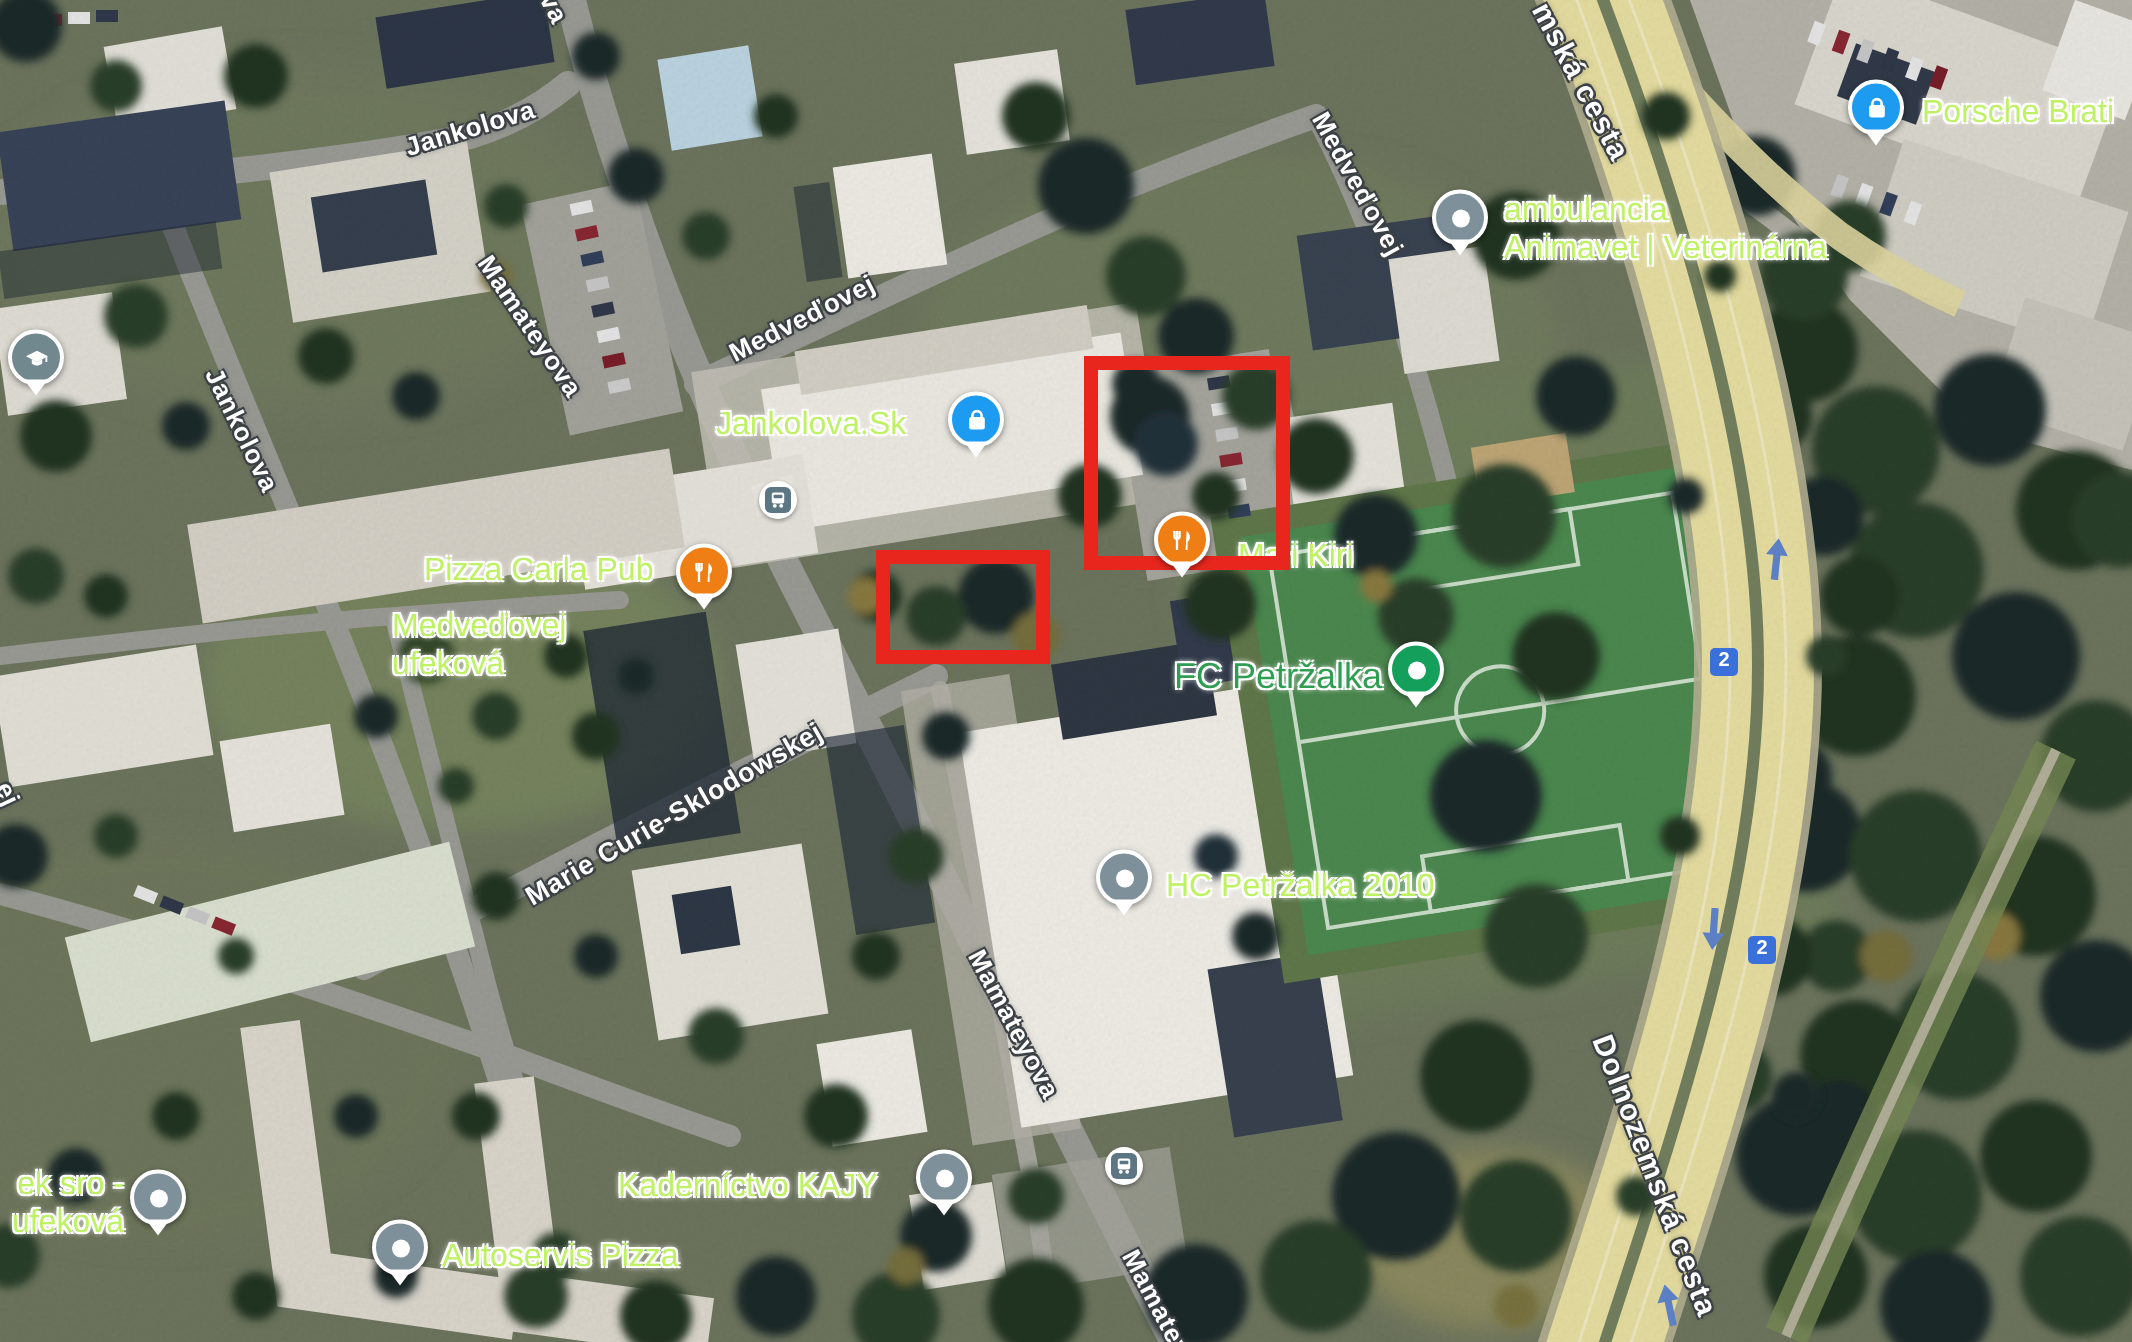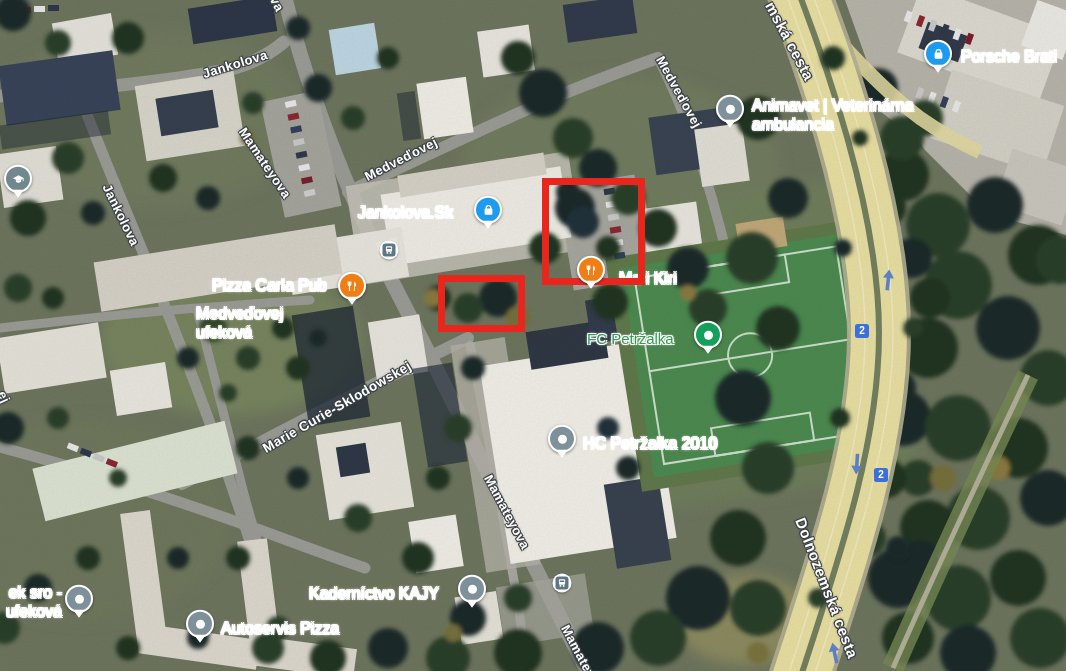--- a/index.html
+++ b/index.html
@@ -9,25 +9,25 @@
 
   
   .street{position:absolute;z-index:20;color:#fff;font-size:13px;font-weight:600;
     letter-spacing:.4px;white-space:nowrap;pointer-events:none;
     transform:translate(-50%,-50%) rotate(var(--rot,0deg));
     text-shadow:1px 1px 0 #3b4045,-1px -1px 0 #3b4045,1px -1px 0 #3b4045,
                 -1px 1px 0 #3b4045,0 0 3px #3b4045;}
   .street.big{font-size:15px;letter-spacing:.6px;}
 
   
-  .poi{position:absolute;z-index:30;color:#ffffff;font-size:16px;font-weight:500;
+  .poi{position:absolute;z-index:30;color:#bef264;font-size:16px;font-weight:500;
     line-height:19px;white-space:nowrap;
     text-shadow:1px 1px 0 #fff,-1px -1px 0 #fff,1px -1px 0 #fff,-1px 1px 0 #fff,
                 0 0 3px #fff,0 0 3px #fff;}
-  .poi.green{font-size:15px;}
+  .poi.green{font-size:18px;}
   .poi.right{text-align:right;width:100px;}
 
   
   .pin{position:absolute;z-index:50;width:24px;height:24px;border-radius:50%;
     border:2.5px solid #fff;box-sizing:content-box;background:#7e909a;
     transform:translate(-50%,-58%);display:flex;align-items:center;justify-content:center;
     box-shadow:0 1px 3px rgba(0,0,0,.45);}
   .pin::after{content:'';position:absolute;left:50%;top:100%;
     transform:translate(-50%,-1px);width:0;height:0;
     border:6px solid transparent;border-top:8px solid #fff;border-bottom:none;}
@@ -366,22 +366,22 @@
   <div class="street" style="left:584px;top:662px;--rot:62deg">Mamateyova</div>
   <div class="street big" style="left:827px;top:588px;--rot:69deg">Dolnozemská cesta</div>
   <div class="street big" style="left:790px;top:41px;--rot:62deg">mská cesta</div>
   <div class="street" style="left:277px;top:4px;--rot:62deg">va</div>
   <div class="street" style="left:4px;top:397px;--rot:65deg">ej</div>
 
   <div class="poi" style="left:358px;top:203px">Jankolova.Sk</div>
   <div class="poi" style="left:212px;top:276px">Pizza Carla Pub</div>
   <div class="poi" style="left:619px;top:269px">Ma i Kiri</div>
   <div class="poi" style="left:752px;top:96px">
+    <div>ambulancia</div>
     <div>Animavet | Veterinárna</div>
-    <div>ambulancia</div>
   </div>
   <div class="poi" style="left:961px;top:47px">Porsche Brati</div>
   <div class="poi green" style="left: 587px; top: 329px; color: rgb(47, 158, 82);">FC Petržalka</div>
   <div class="poi" style="left:583px;top:434px">HC Petržalka 2010</div>
   <div class="poi" style="left:309px;top:584px">Kaderníctvo KAJY</div>
   <div class="poi" style="left:221px;top:619px">Autoservis Pizza</div>
   <div class="poi right" style="left:-38px;top:583px">
     <div>ek sro -</div>
     <div>ufeková</div>
   </div>

